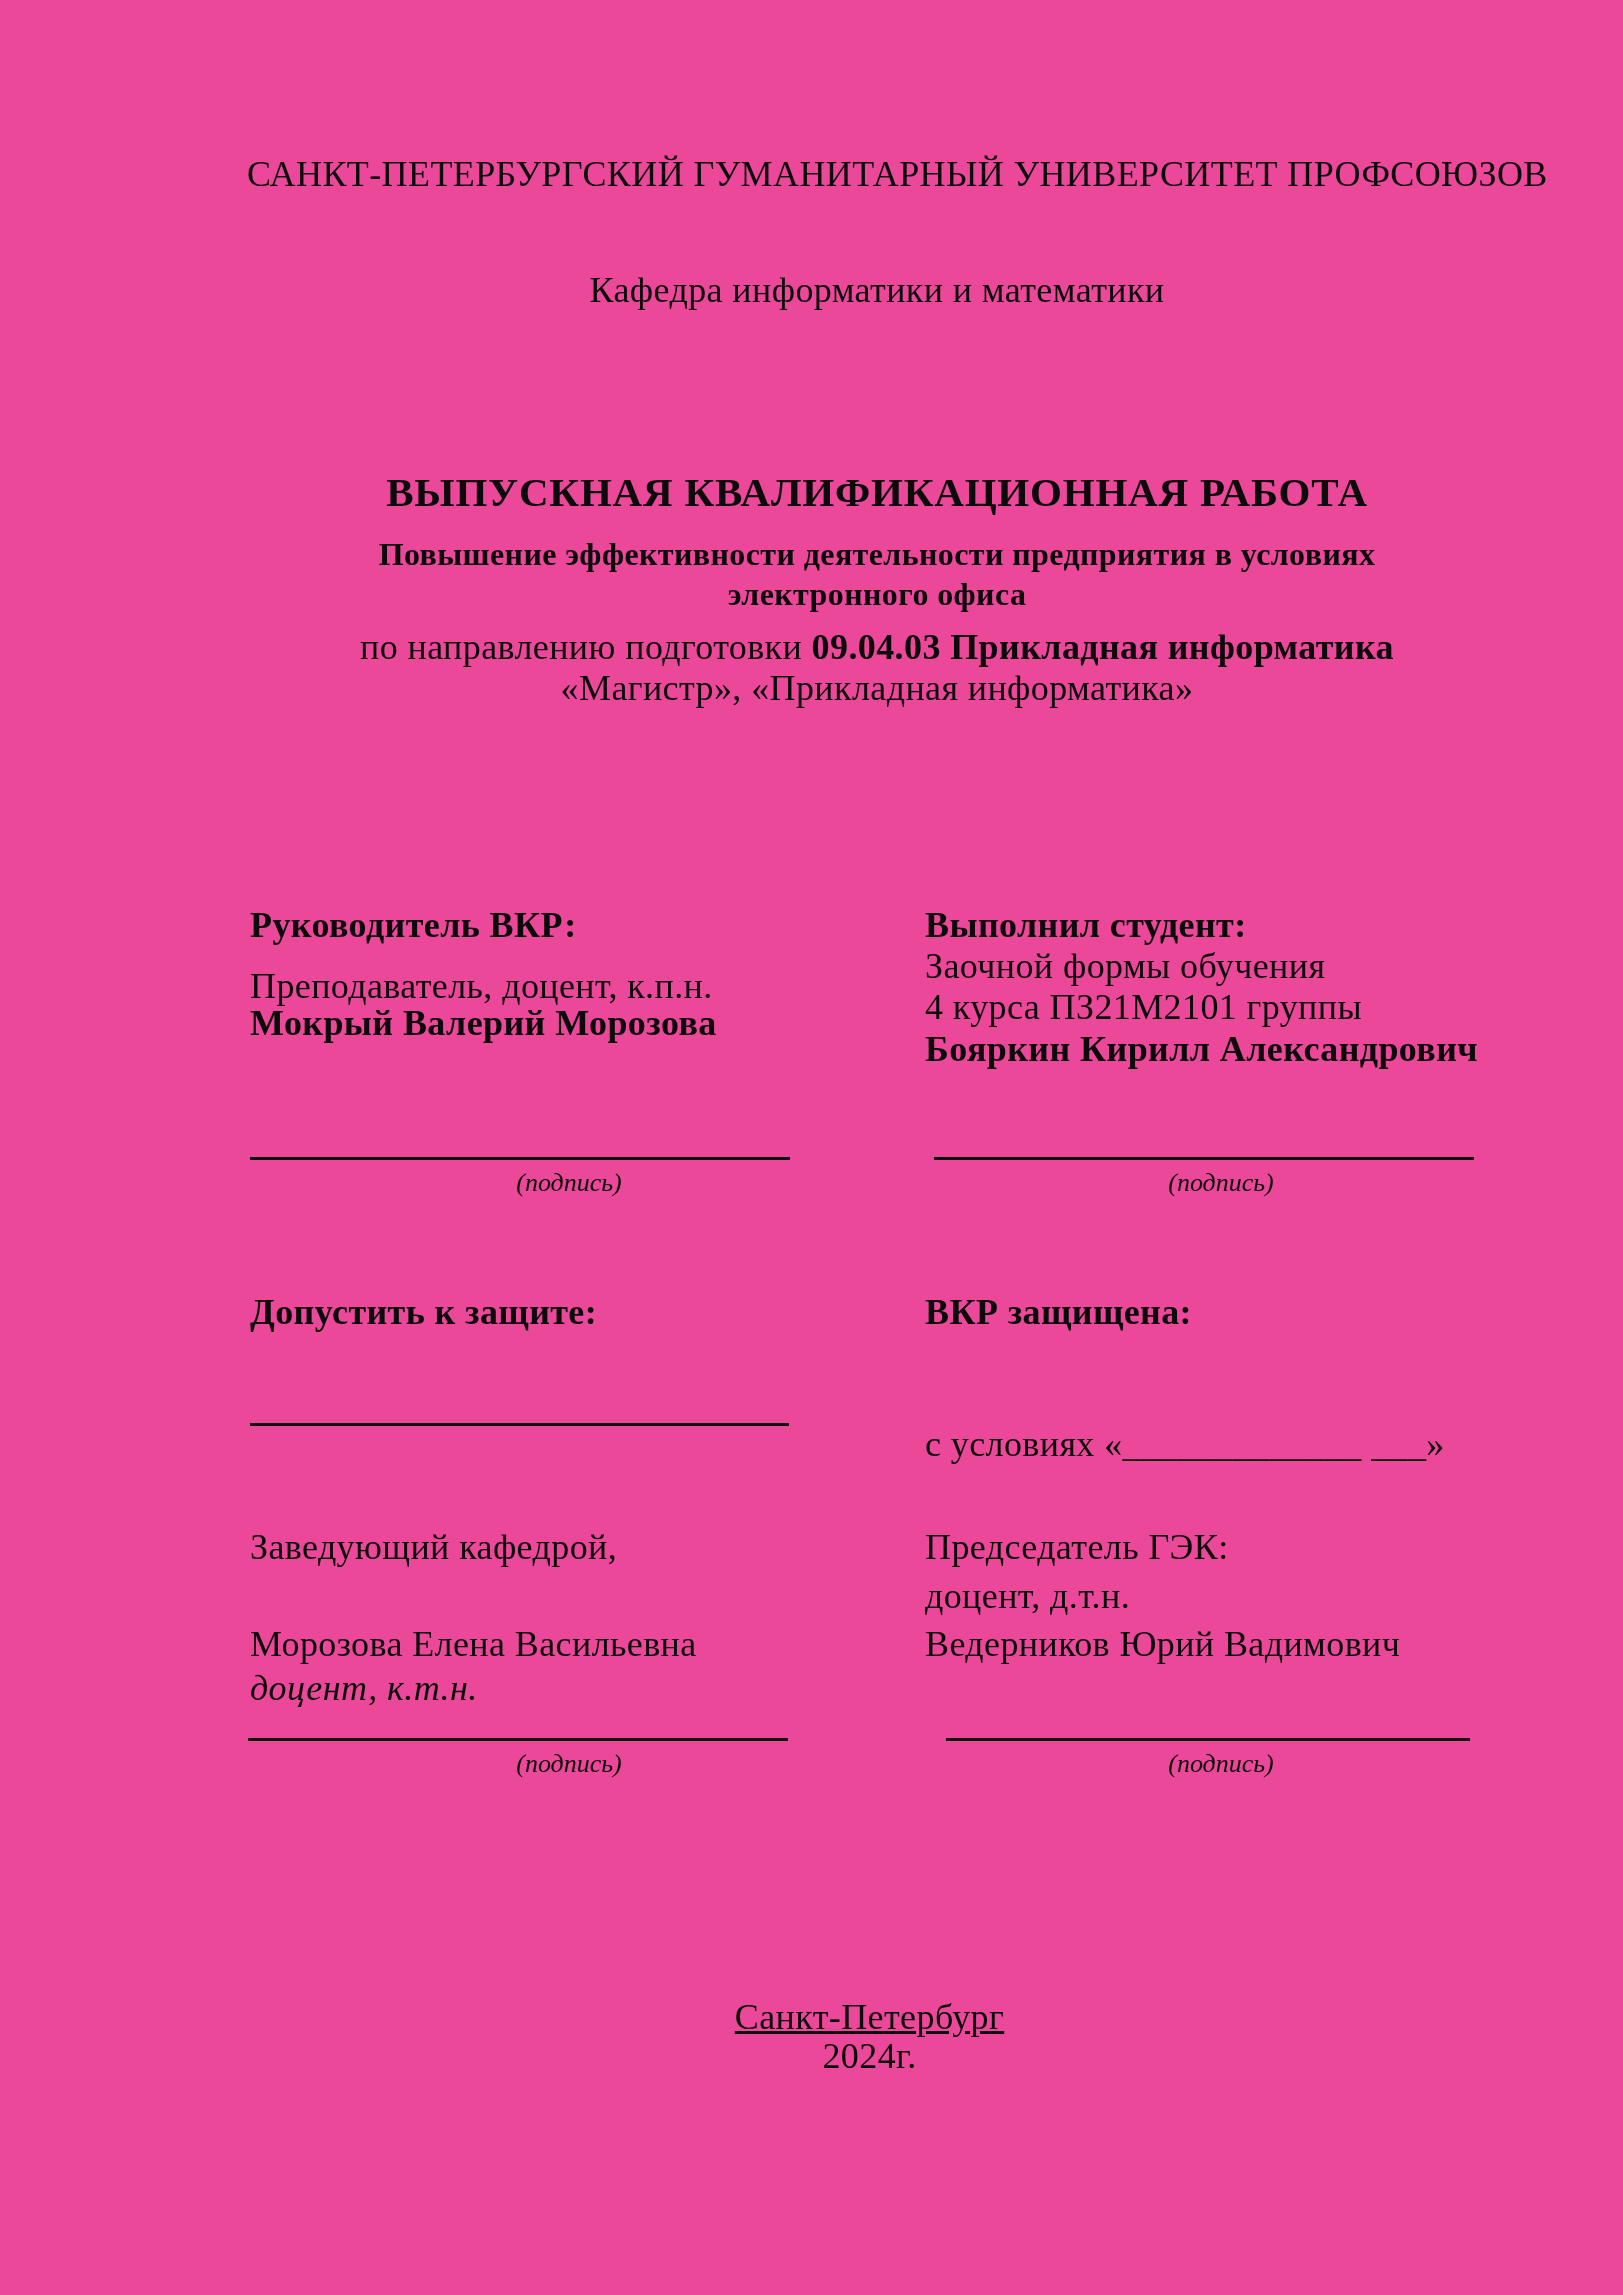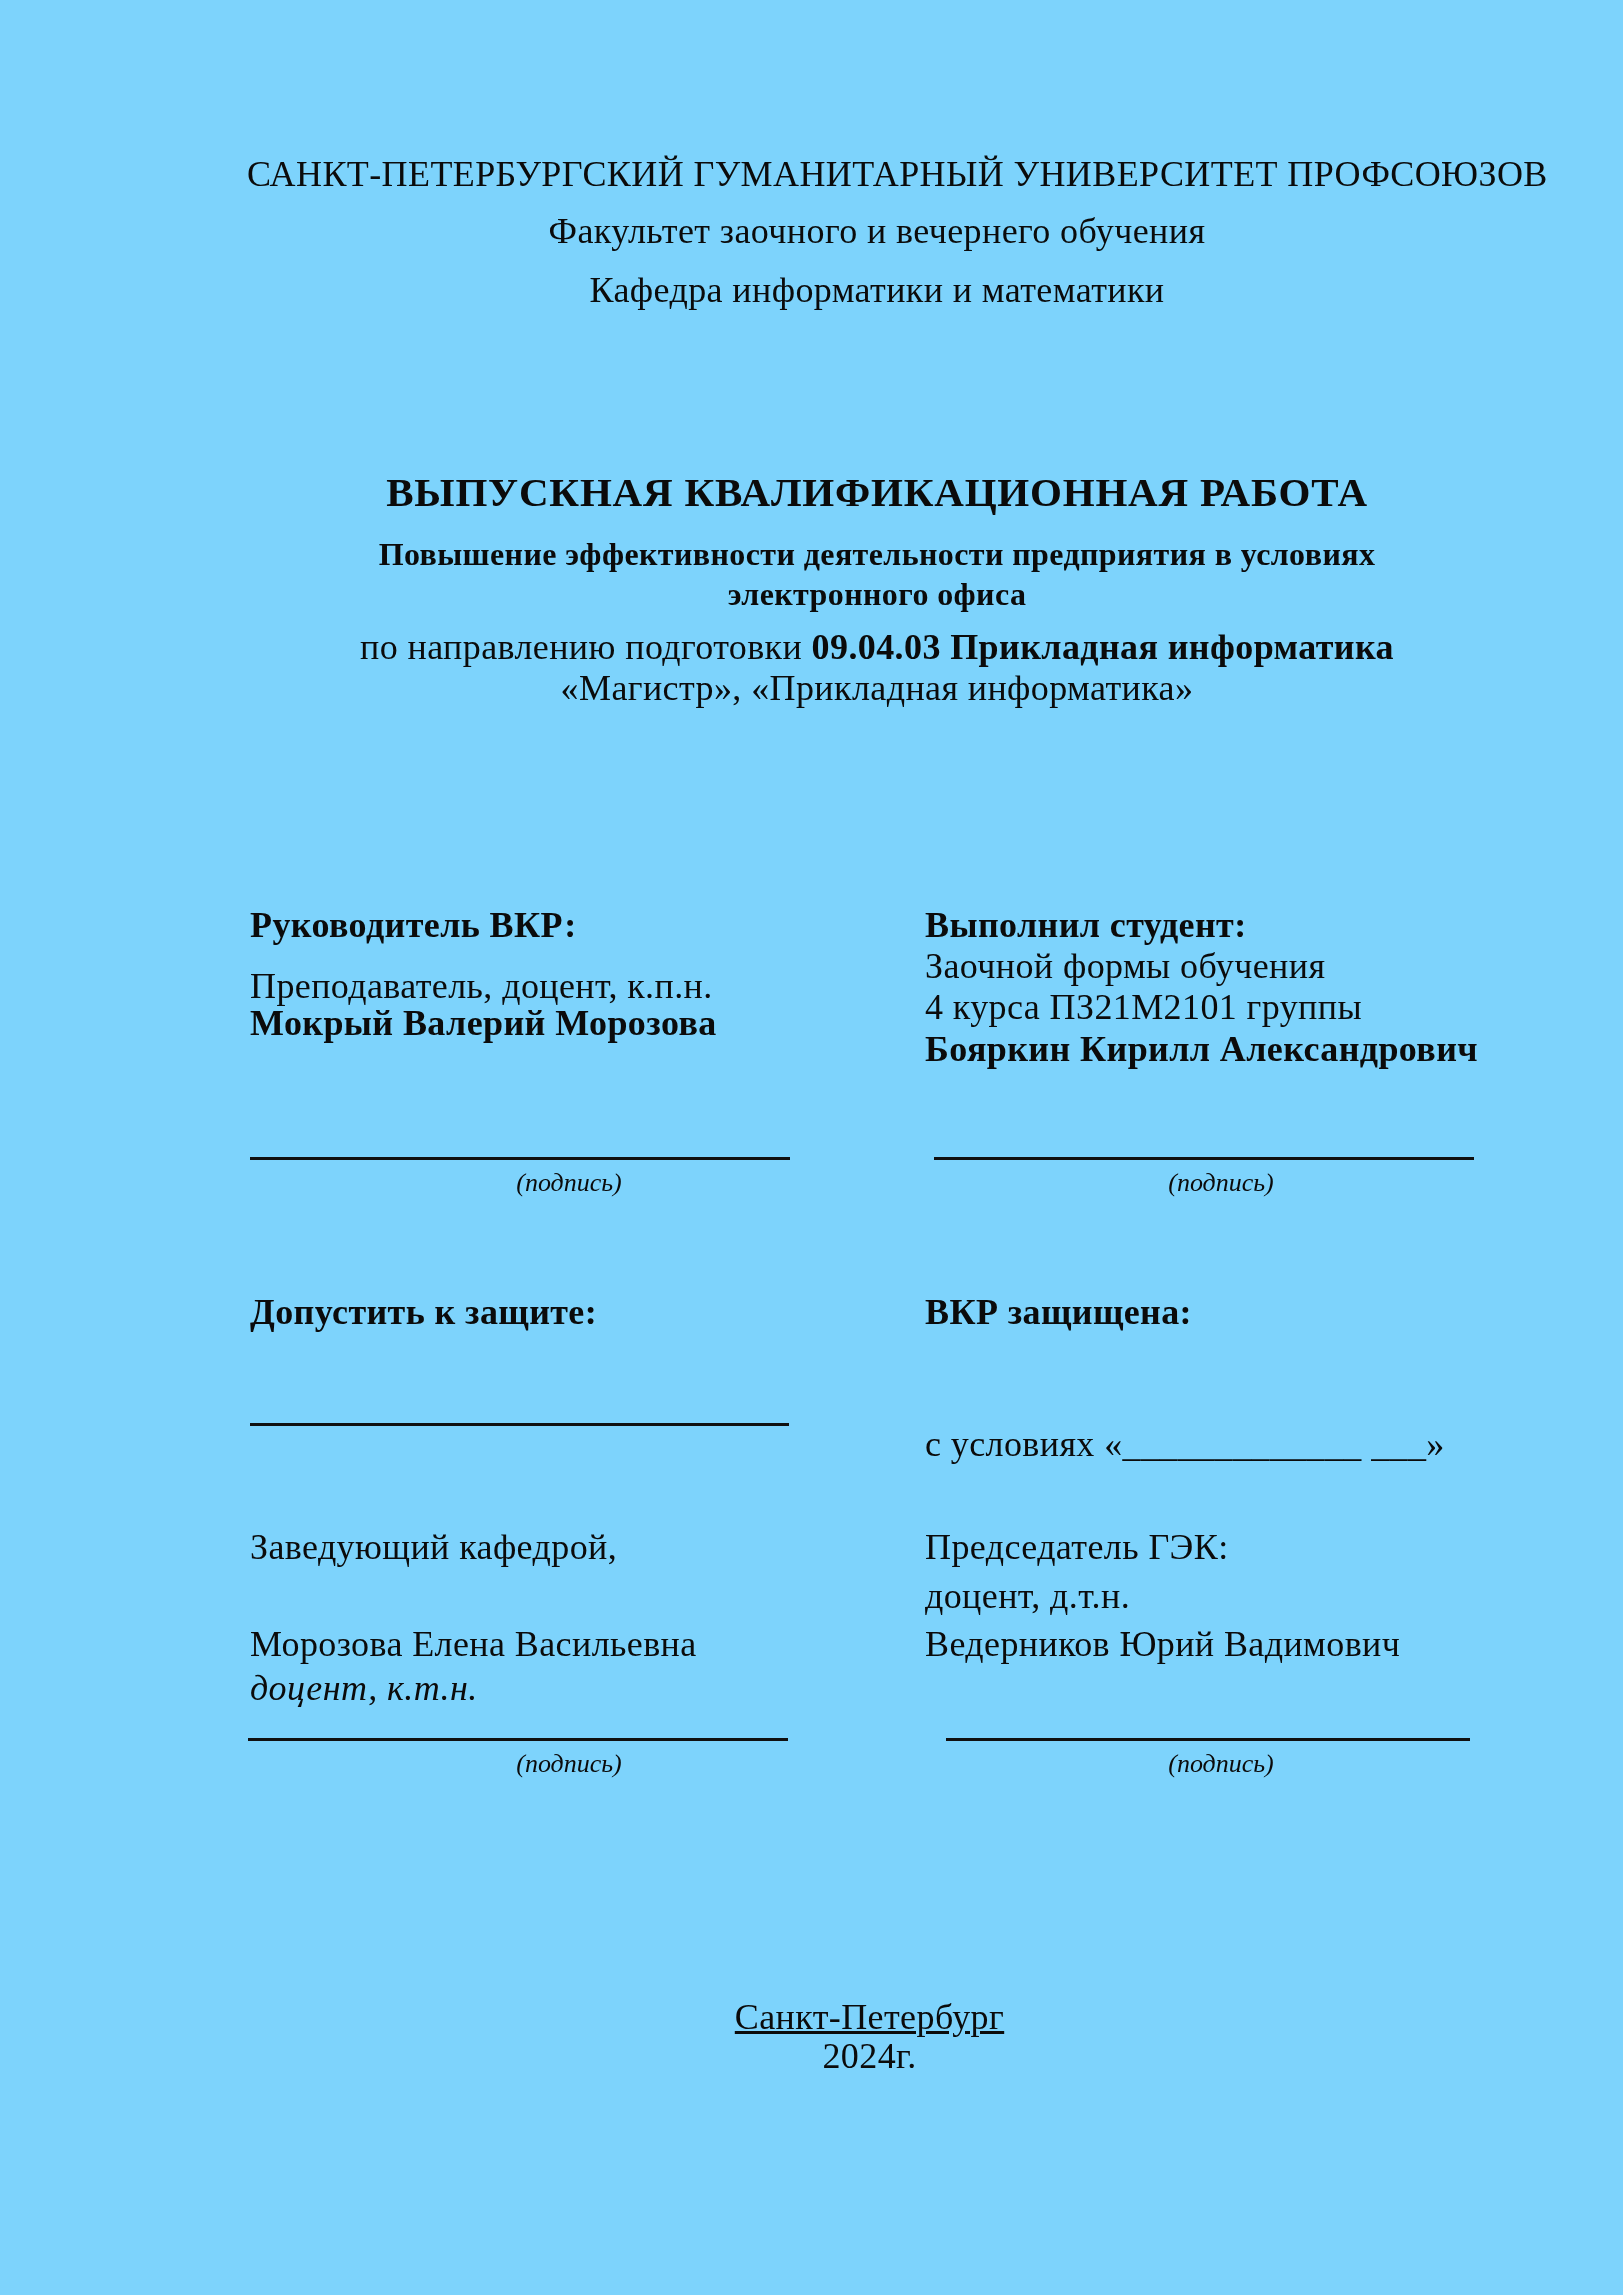--- a/index.html
+++ b/index.html
@@ -4,21 +4,21 @@
 <style>
   html, body {
     margin: 0;
     padding: 0;
     background: #ffffff;
   }
   .page {
     position: relative;
     width: 1623px;
     height: 2295px;
-    background: #7dd3fc;
+    background: #ec4899;
     font-family: "Liberation Serif", "DejaVu Serif", serif;
     color: #0b0b0b;
     overflow: hidden;
   }
   .line {
     position: absolute;
     white-space: pre;
     font-size: 36px;
     line-height: 42px;
     letter-spacing: 0.4px;
@@ -58,21 +58,20 @@
     width: 1245px;
     text-align: center;
   }
 </style>
 </head>
 <body>
 
 <div class="page">
 
   <div class="line centered" style="top:153px;">САНКТ-ПЕТЕРБУРГСКИЙ ГУМАНИТАРНЫЙ УНИВЕРСИТЕТ ПРОФСОЮЗОВ</div>
-  <div class="line centered" style="top:210px;">Факультет заочного и вечернего обучения</div>
   <div class="line centered" style="top:269px;">Кафедра информатики и математики</div>
 
   <div class="line centered bold worktype" style="top:469px;">ВЫПУСКНАЯ КВАЛИФИКАЦИОННАЯ РАБОТА</div>
   <div class="line centered bold thesis-title" style="top:533px;">Повышение эффективности деятельности предприятия в условиях</div>
   <div class="line centered bold thesis-title" style="top:573px;">электронного офиса</div>
   <div class="line centered" style="top:626px;"><span>по направлению подготовки </span><span class="bold">09.04.03 Прикладная информатика</span></div>
   <div class="line centered" style="top:667px;">«Магистр», «Прикладная информатика»</div>
 
   <div class="line col-left bold" style="top:904px;">Руководитель ВКР:</div>
   <div class="line col-left" style="top:965px;">Преподаватель, доцент, к.п.н.</div>

